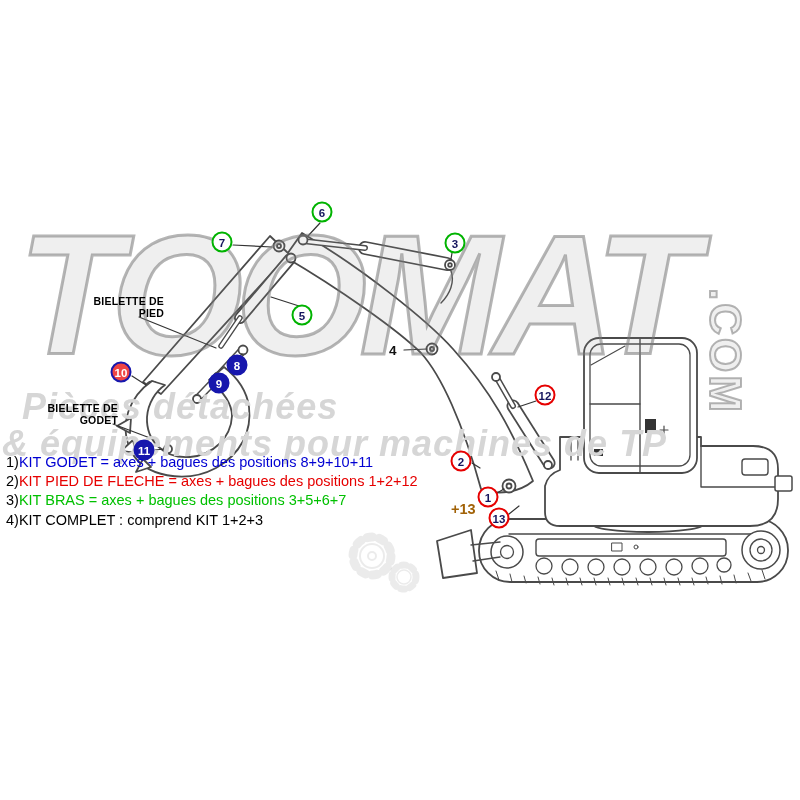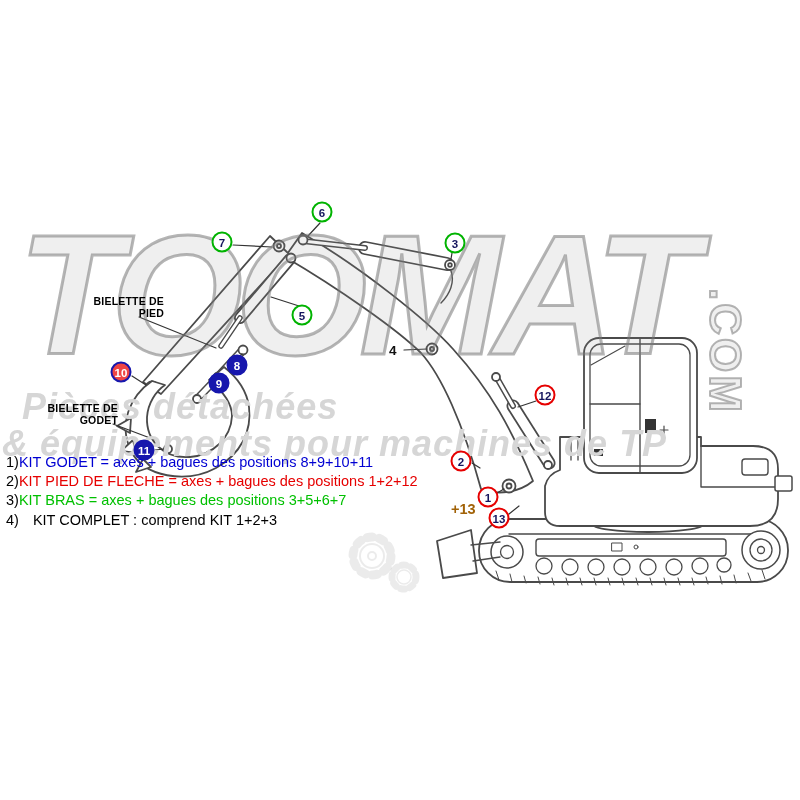--- a/index.html
+++ b/index.html
@@ -211,17 +211,17 @@
       <div class="marker" style="left: 545px; top: 395px; border-color: rgb(230, 0, 0);">12</div>
       <div class="marker" style="left: 461px; top: 461px; border-color: rgb(230, 0, 0);">2</div>
       <div class="marker" style="left: 488px; top: 497px; border-color: rgb(230, 0, 0);">1</div>
       <div class="marker" style="left: 499px; top: 518px; border-color: rgb(230, 0, 0);">13</div>
     </div>
 
   <div class="legend">
       <div class="legend-line"><span class="legend-prefix">1)</span><span style="color: rgb(0, 0, 210);">KIT GODET = axes + bagues des positions 8+9+10+11</span></div>
       <div class="legend-line"><span class="legend-prefix">2)</span><span style="color: rgb(230, 0, 0);">KIT PIED DE FLECHE = axes + bagues des positions 1+2+12</span></div>
       <div class="legend-line"><span class="legend-prefix">3)</span><span style="color: rgb(0, 192, 0); margin-top: 13px;">KIT BRAS = axes + bagues des positions 3+5+6+7</span></div>
-      <div class="legend-line"><span class="legend-prefix">4)</span><span style="color: rgb(0, 0, 0); padding-left: 14px;">KIT COMPLET : comprend KIT 1+2+3</span></div>
+      <div class="legend-line"><span class="legend-prefix">4)</span><span style="color: rgb(0, 0, 0);">KIT COMPLET : comprend KIT 1+2+3</span></div>
     </div>
   <span class="legend-wrap" style="color: #a16207;">+13</span>
 
 </div>
 
 </body></html>

